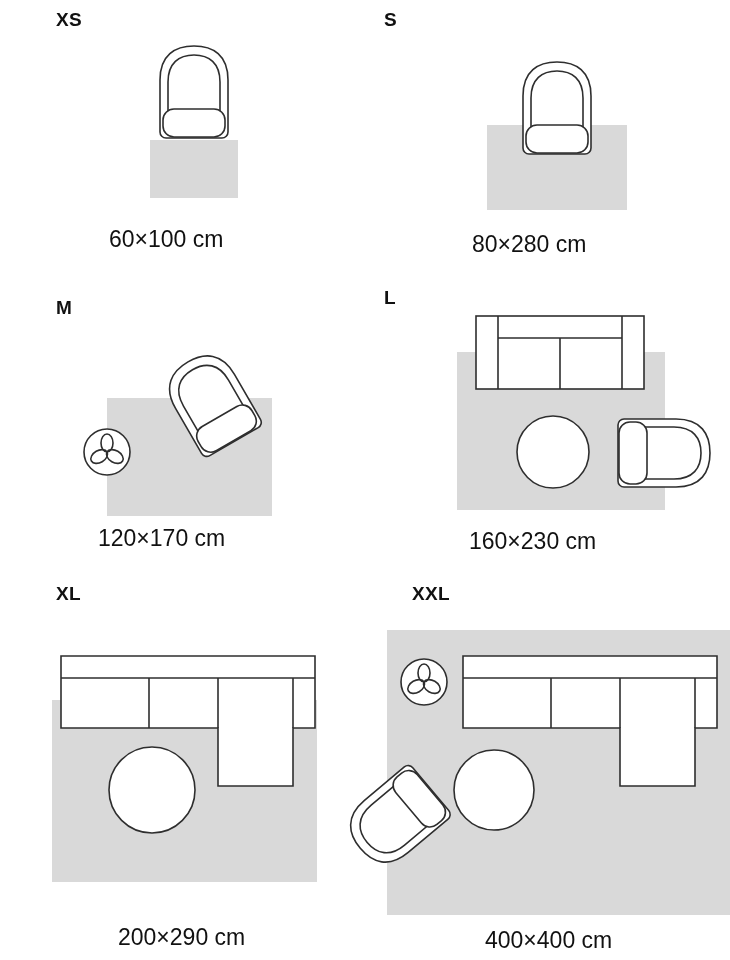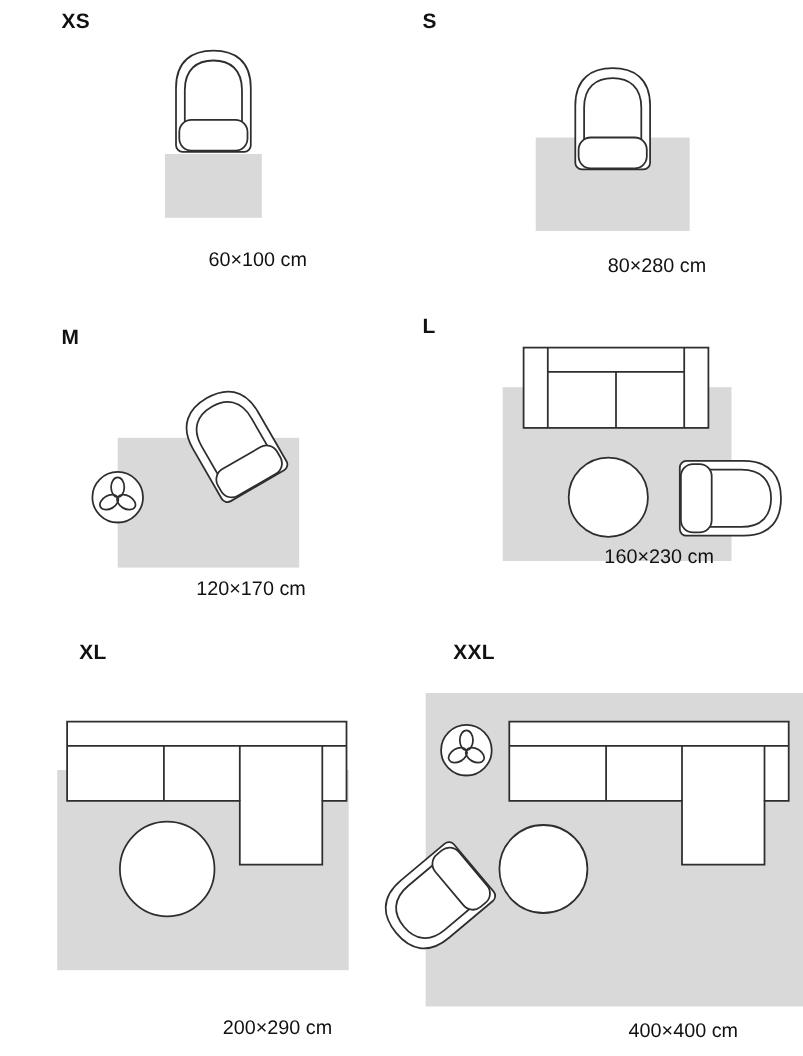--- a/index.html
+++ b/index.html
@@ -8,21 +8,21 @@
     background:var(--bg,#ffffff);
     font-family:"Liberation Sans","DejaVu Sans",sans-serif;
     color:var(--text,#111111);
     margin-left:32px;
   }
   .size-label{
     position:absolute;font-weight:700;font-size:19px;line-height:1;
     letter-spacing:.3px;
   }
   .dim-label{
-    position:absolute;font-size:18px;line-height:1.2;text-align:right;
+    position:absolute;font-size:23px;line-height:1.2;text-align:left;
   }
   .scene{position:absolute;overflow:visible;}
   .rug{fill:var(--rug,#d9d9d9);}
   .furn{fill:#ffffff;stroke:var(--stroke,#2e2e2e);stroke-width:1.6;}
   .furn-line{fill:none;stroke:var(--stroke,#2e2e2e);stroke-width:1.6;}
 </style>
 </head>
 <body>
 
 <div class="canvas">
@@ -79,23 +79,23 @@
   </svg>
   <div class="dim-label" style="left:66px;top:525px;width:180px">120×170 cm</div>
 
   <span class="size-label" style="left:352px;top:288px">L</span>
   <svg class="scene" style="left:405px;top:305px" width="300" height="215" viewBox="0 0 300 215">
     <rect class="rug" x="20" y="47" width="208" height="158"></rect>
     <use href="#sofa" transform="translate(38,10)"></use>
     <circle class="furn" cx="116" cy="147" r="36"></circle>
     <use href="#armchair" transform="translate(187,100) rotate(90 42 48)"></use>
   </svg>
-  <div class="dim-label" style="left:437px;top:496px;width:180px">160×230 cm</div>
+  <div class="dim-label" style="left:437px;top:528px;width:180px">160×230 cm</div>
 
-  <span class="size-label" style="left:40px;top:584px">XL</span>
+  <span class="size-label" style="left:24px;top:584px">XL</span>
   <svg class="scene" style="left:10px;top:640px" width="305" height="255" viewBox="0 0 305 255">
     <rect class="rug" x="10" y="60" width="265" height="182"></rect>
     <use href="#sectional" transform="translate(18,15)"></use>
     <circle class="furn" cx="110" cy="150" r="43"></circle>
   </svg>
   <div class="dim-label" style="left:86px;top:924px;width:184px">200×290 cm</div>
 
   <span class="size-label" style="left:380px;top:584px">XXL</span>
   <svg class="scene" style="left:290px;top:608px" width="440" height="322" viewBox="0 0 440 322">
     <rect class="rug" x="65" y="22" width="365" height="285"></rect>

